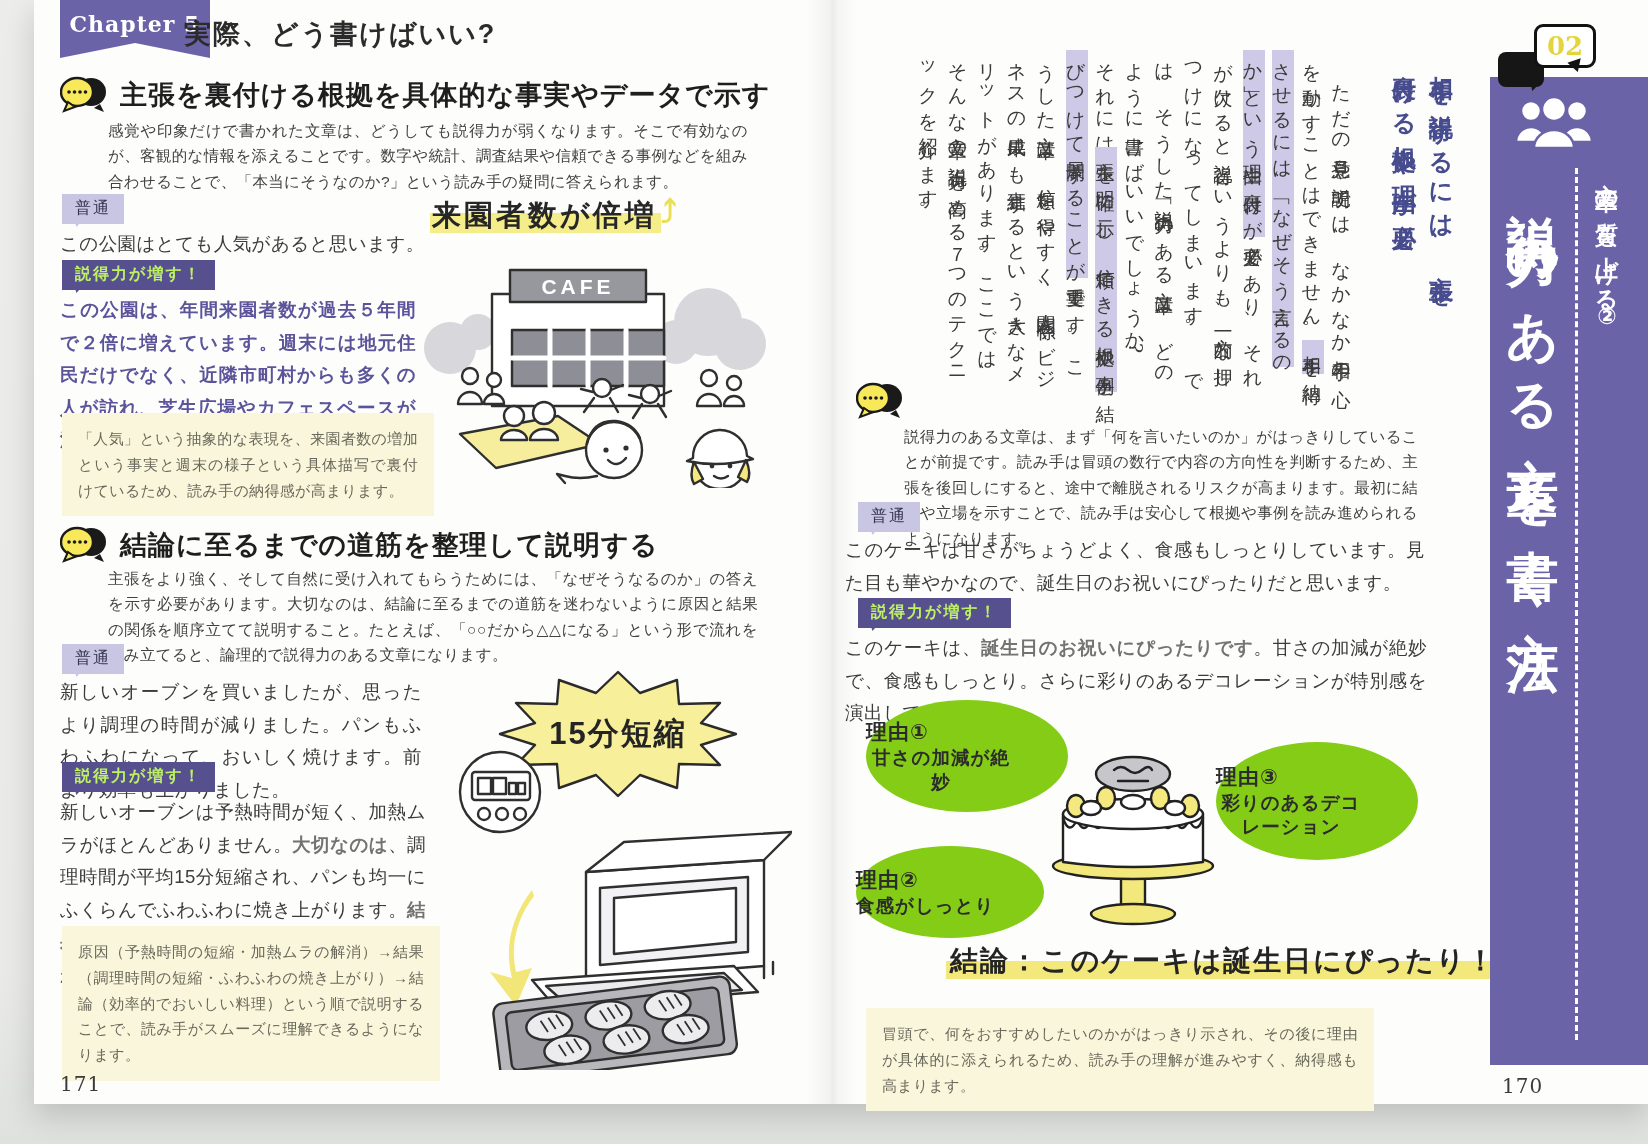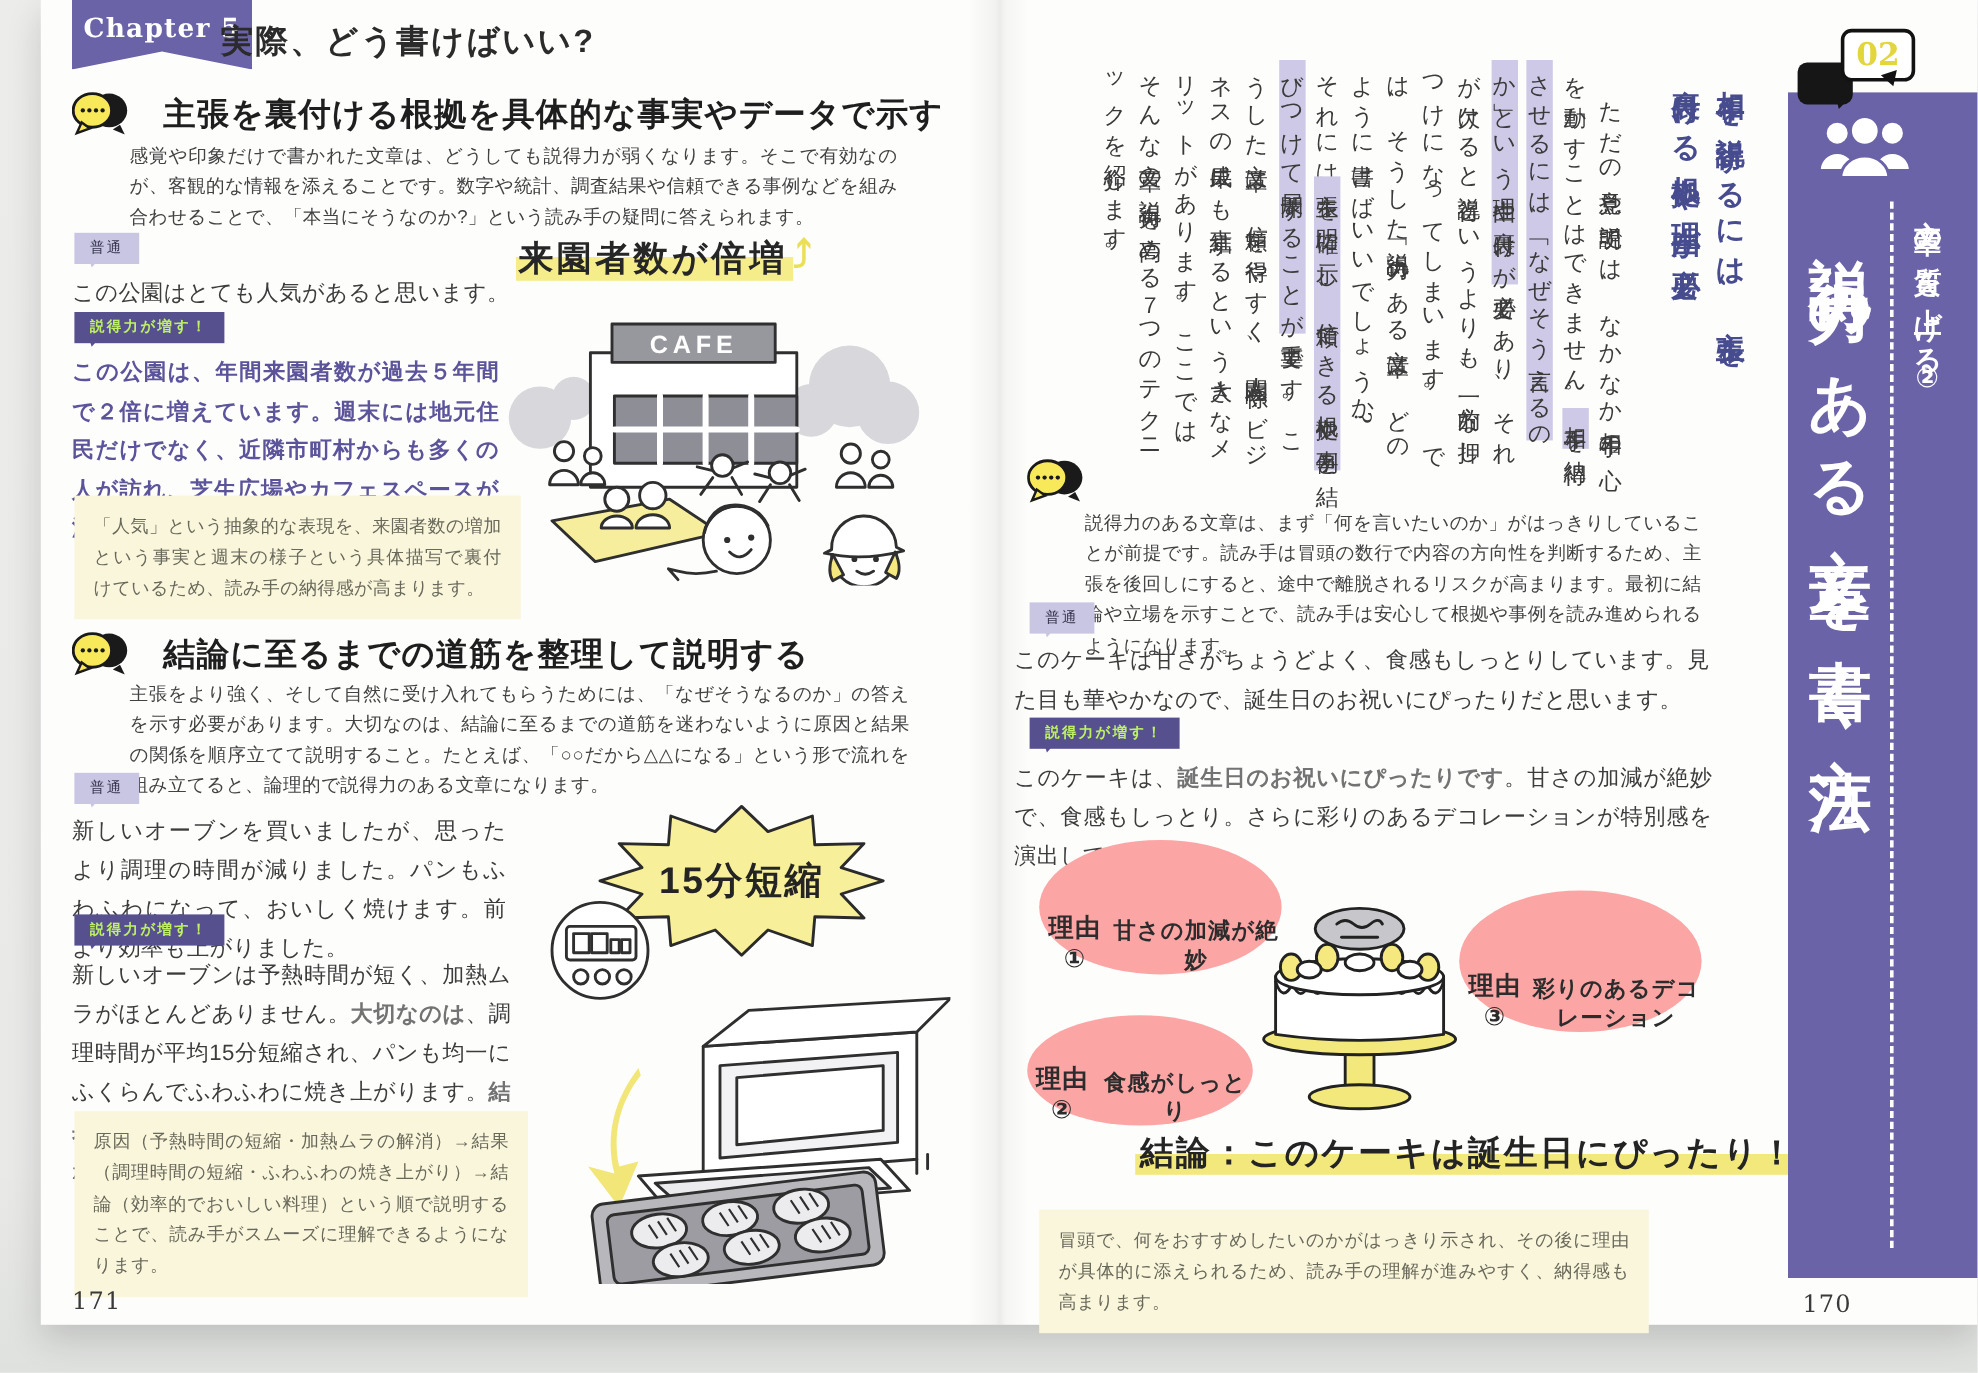--- a/index.html
+++ b/index.html
@@ -13,27 +13,27 @@
     background:linear-gradient(90deg,rgba(0,0,0,0),rgba(0,0,0,.045) 45%,rgba(0,0,0,.07) 52%,rgba(0,0,0,.03) 62%,rgba(0,0,0,0))}
 
   
   .abs{position:absolute}
   .chapter-ribbon{left:60px;top:0;width:150px;height:58px;background:#6a63a7;color:#fff;
     display:flex;align-items:center;justify-content:center;box-sizing:border-box;padding-bottom:10px;
     font-family:"DejaVu Serif","Liberation Serif",serif;font-weight:bold;font-size:22px;letter-spacing:1px;
     clip-path:polygon(0 0,100% 0,100% 100%,50% 74%,0 100%)}
   .chapter-heading{left:184px;top:16px;font-size:27px;font-weight:bold;color:#2b2b2b;letter-spacing:2px}
 
-  .sec-head{display:flex;align-items:center;gap:28px}
+  .sec-head{display:flex;align-items:center;gap:12px}
   .sec-title{font-size:27px;font-weight:bold;color:#1e1e1e;letter-spacing:1px;white-space:nowrap}
   .bubble-icon{width:48px;height:42px;flex:0 0 auto}
 
   .intro{font-size:15.5px;line-height:1.64;color:#424242;letter-spacing:.3px;text-align:justify}
 
-  .badge{font-size:12px;padding:4px 13px 5px;letter-spacing:2px;white-space:nowrap;display:inline-block}
+  .badge{font-size:16px;padding:4px 13px 5px;letter-spacing:2px;white-space:nowrap;display:inline-block}
   .badge::after{content:"";position:absolute;left:9px;bottom:-9px;width:0;height:0;
     border:6px solid transparent;border-top:10px solid #c9c6e3;transform:skewX(-16deg)}
   .badge.normal{background:#c9c6e3;color:#35354d}
   .badge.better{background:#57508f;color:#bef264;font-weight:bold}
   .badge.better::after{border-top-color:#57508f}
 
   .para{font-size:18.5px;line-height:1.76;letter-spacing:.4px;color:#3c3c3c;text-align:justify}
   .para.purple{color:#5b549b;font-weight:600}
   .seg-accent{color:#737373;font-weight:bold}
   .seg-hl{background:#cdc9e6}
@@ -64,21 +64,21 @@
   .num-bubble{left:1534px;top:24px;width:62px;height:44px;background:#fff;border:3px solid #121212;
     border-radius:9px;display:flex;align-items:center;justify-content:center;box-sizing:border-box;
     font-family:"DejaVu Serif","Liberation Serif",serif;font-size:26px;font-weight:bold;color:#e3d53c;z-index:3}
   .num-bubble::after{content:"";position:absolute;bottom:-14px;right:9px;width:0;height:0;
     border:7px solid transparent;border-top:12px solid #121212;transform:rotate(-18deg)}
   .black-bubble{left:1498px;top:52px;width:46px;height:35px;background:#161616;border-radius:8px;z-index:2}
   .black-bubble::after{content:"";position:absolute;bottom:-10px;right:5px;width:0;height:0;
     border:6px solid transparent;border-top:11px solid #161616;transform:rotate(16deg)}
 
   
-  .reason{background:#fca5a5;border-radius:50%;display:flex;flex-direction:row;align-items:flex-end;
+  .reason{background:#84cc16;border-radius:50%;display:flex;flex-direction:column;align-items:flex-start;
     justify-content:center;text-align:center;color:#2c2c2c}
   .reason .r-label{font-size:21px;font-weight:bold;letter-spacing:1px}
   .reason .r-text{font-size:18.5px;font-weight:600;line-height:1.3;letter-spacing:1px}
   .conclusion{font-size:28px;font-weight:600;color:#242424;letter-spacing:2px;white-space:nowrap}
   .conclusion .hl-bar{background:linear-gradient(transparent 48%,#f3e87c 48%);padding:0 6px 3px 4px}
 </style>
 </head>
 <body>
 
 <div class="paper"></div>

